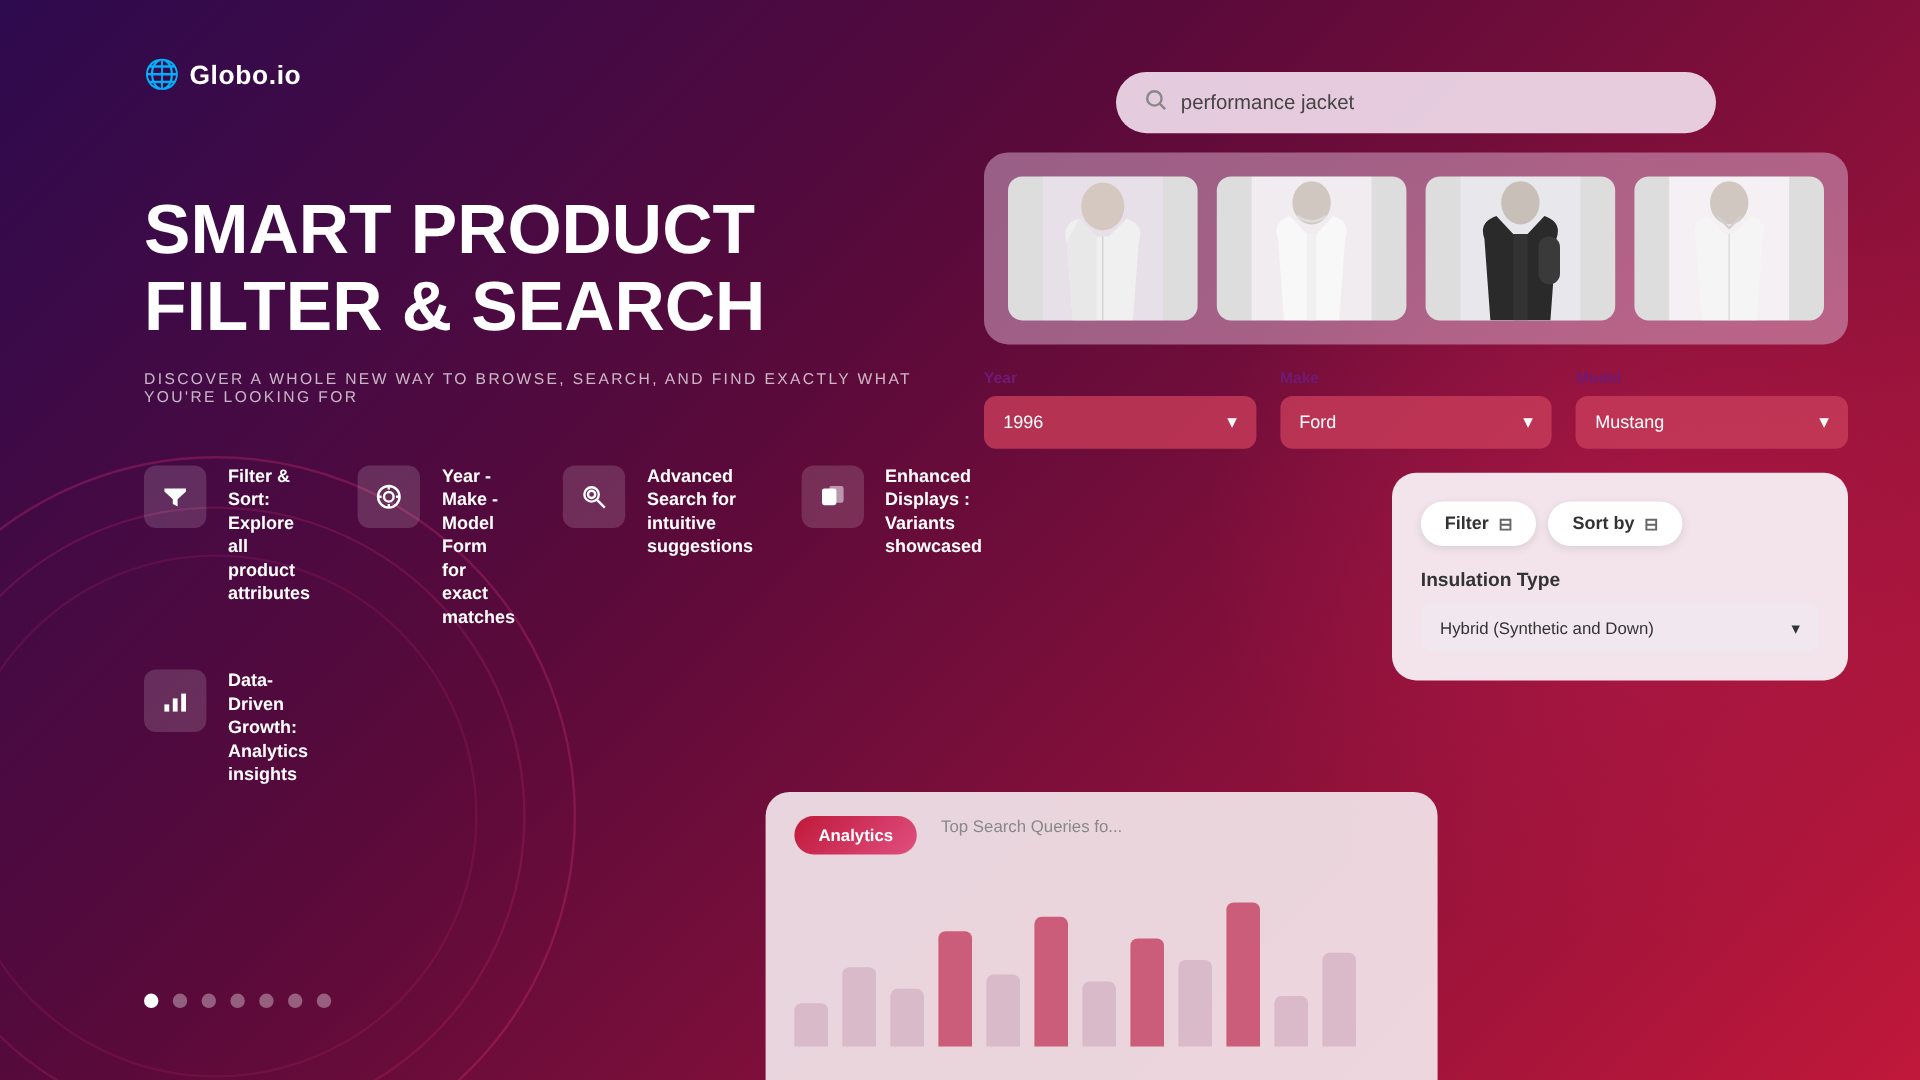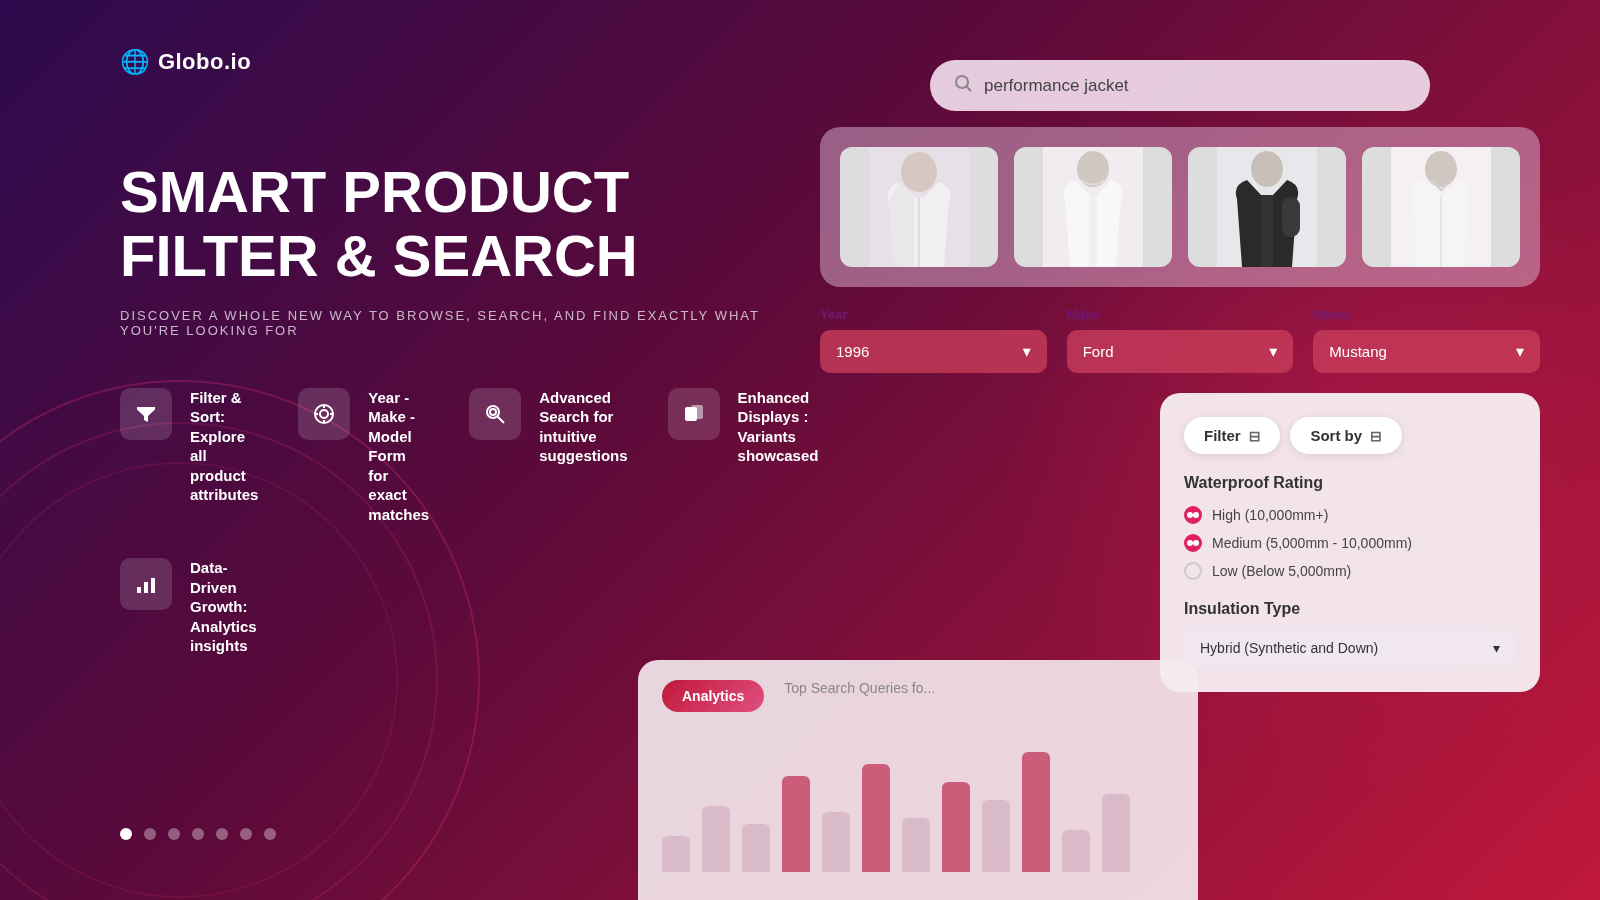--- a/index.html
+++ b/index.html
@@ -569,42 +569,20 @@
       <button class="filter-btn">
         <span>Filter</span>
         <span class="icon">⊟</span>
       </button>
       <button class="filter-btn">
         <span>Sort by</span>
         <span class="icon">⊟</span>
       </button>
     </div>
 
-    <div class="waterproof-section">
-      <div class="section-title">Waterproof Rating</div>
-
-      <div class="rating-option">
-        <div class="radio-dot selected">
-          <div style="width:6px;height:6px;background:#fff;border-radius:50%;"></div>
-        </div>
-        <span class="rating-label">High (10,000mm+)</span>
-      </div>
-
-      <div class="rating-option">
-        <div class="radio-dot selected">
-          <div style="width:6px;height:6px;background:#fff;border-radius:50%;"></div>
-        </div>
-        <span class="rating-label">Medium (5,000mm - 10,000mm)</span>
-      </div>
-
-      <div class="rating-option">
-        <div class="radio-dot" style="border:2px solid #ccc;"></div>
-        <span class="rating-label">Low (Below 5,000mm)</span>
-      </div>
-    </div>
 
     <div class="insulation-section">
       <div class="section-title">Insulation Type</div>
       <div class="insulation-dropdown">
         <span>Hybrid (Synthetic and Down)</span>
         <span>▾</span>
       </div>
     </div>
   </div>
 </div>

